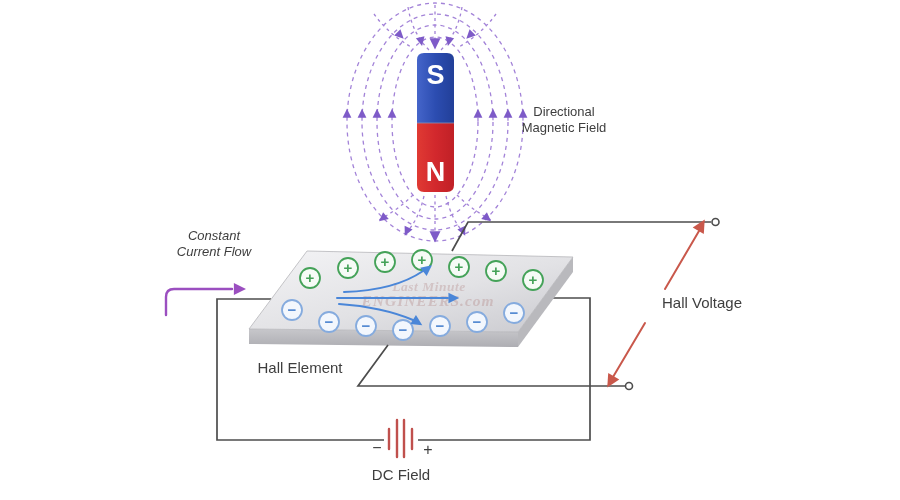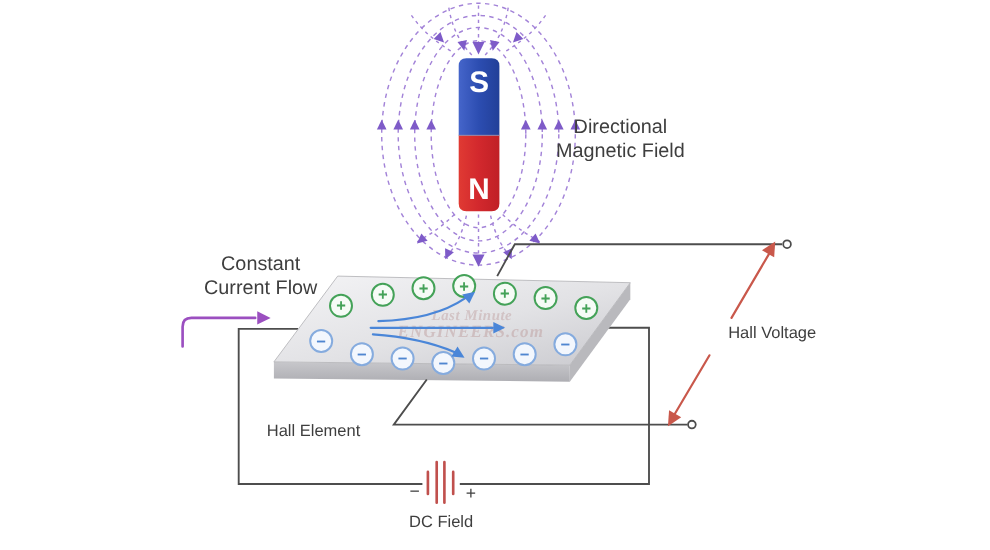--- a/index.html
+++ b/index.html
@@ -3,21 +3,21 @@
 <meta charset="utf-8">
 <style>
   html,body{margin:0;padding:0;background:#fff;}
   .stage{
     position:relative;width:900px;height:500px;background:#ffffff;overflow:hidden;
     font-family:"Liberation Sans",sans-serif;
   }
   .stage svg{position:absolute;left:0;top:0;}
   .lbl{
     position:absolute;transform:translateX(-50%);text-align:center;
-    color:var(--text-gray,#3e3e3e);font-size:18px;line-height:1.24;
+    color:var(--text-gray,#3e3e3e);font-size:13px;line-height:1.24;
     white-space:pre-line;user-select:none;
   }
   .lbl.big{font-size:15px;}
   .sign{position:absolute;transform:translateX(-50%);color:var(--text-gray,#3e3e3e);font-size:16px;}
   svg text.sn{font-family:"Liberation Sans",sans-serif;font-weight:bold;fill:#ffffff;}
   svg text.wm{font-family:"Liberation Serif",serif;font-style:italic;font-weight:bold;}
   svg text.chg{font-family:"Liberation Sans",sans-serif;font-weight:bold;}
 </style>
 </head>
 <body>
@@ -194,20 +194,20 @@
     </g>
 
     <g id="current-arrow" style="stroke:var(--current-purple);fill:none;stroke-width:2.4;stroke-linecap:round;">
       <path d="M166,315 L166,297 Q166,289 174,289 L232,289"></path>
     <path d="M0,-5.2 L-4.4,3.8 L4.4,3.8 Z" transform="translate(239,289) rotate(90) scale(1.35)" fill="#9b4fc0" stroke="none"></path>
       </g>
   </svg>
 
   <div class="lbl" style="left:564px;top:104px;">Directional
 Magnetic Field</div>
-  <div class="lbl" style="left:237px;top:228px;">Constant
+  <div class="lbl" style="left:214px;top:228px;font-style:italic;">Constant
 Current Flow</div>
-  <div class="lbl big" style="left:285px;top:359px;margin-top:24px;">Hall Element</div>
+  <div class="lbl big" style="left:300px;top:359px;">Hall Element</div>
   <div class="lbl big" style="left:658px;top:294px;margin-left:44px;">Hall Voltage</div>
   <div class="lbl big" style="left:401px;top:466px;">DC Field</div>
   <div class="sign" style="left:377px;top:439px;">−</div>
   <div class="sign" style="left:428px;top:441px;">+</div>
 </div>
 
 </body></html>

